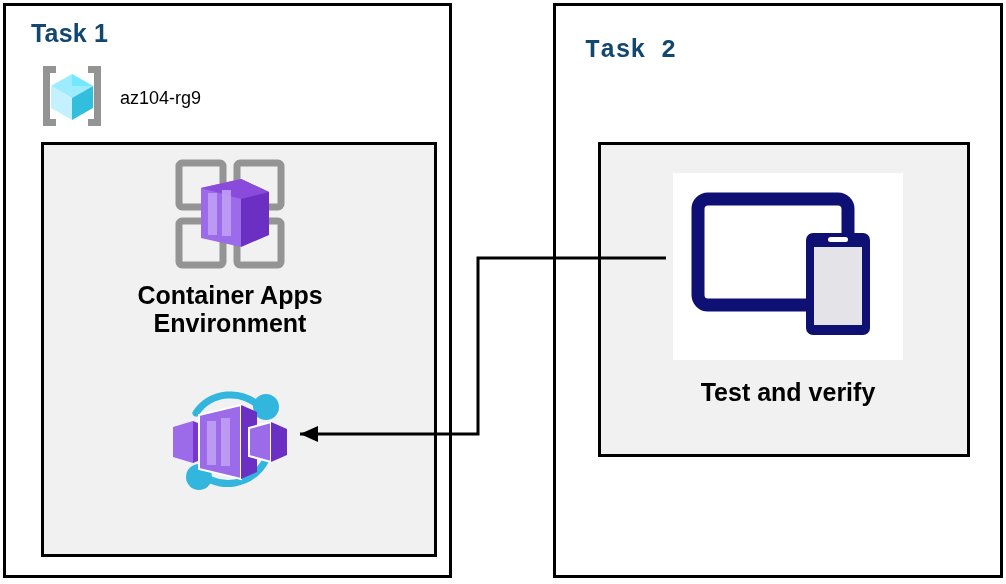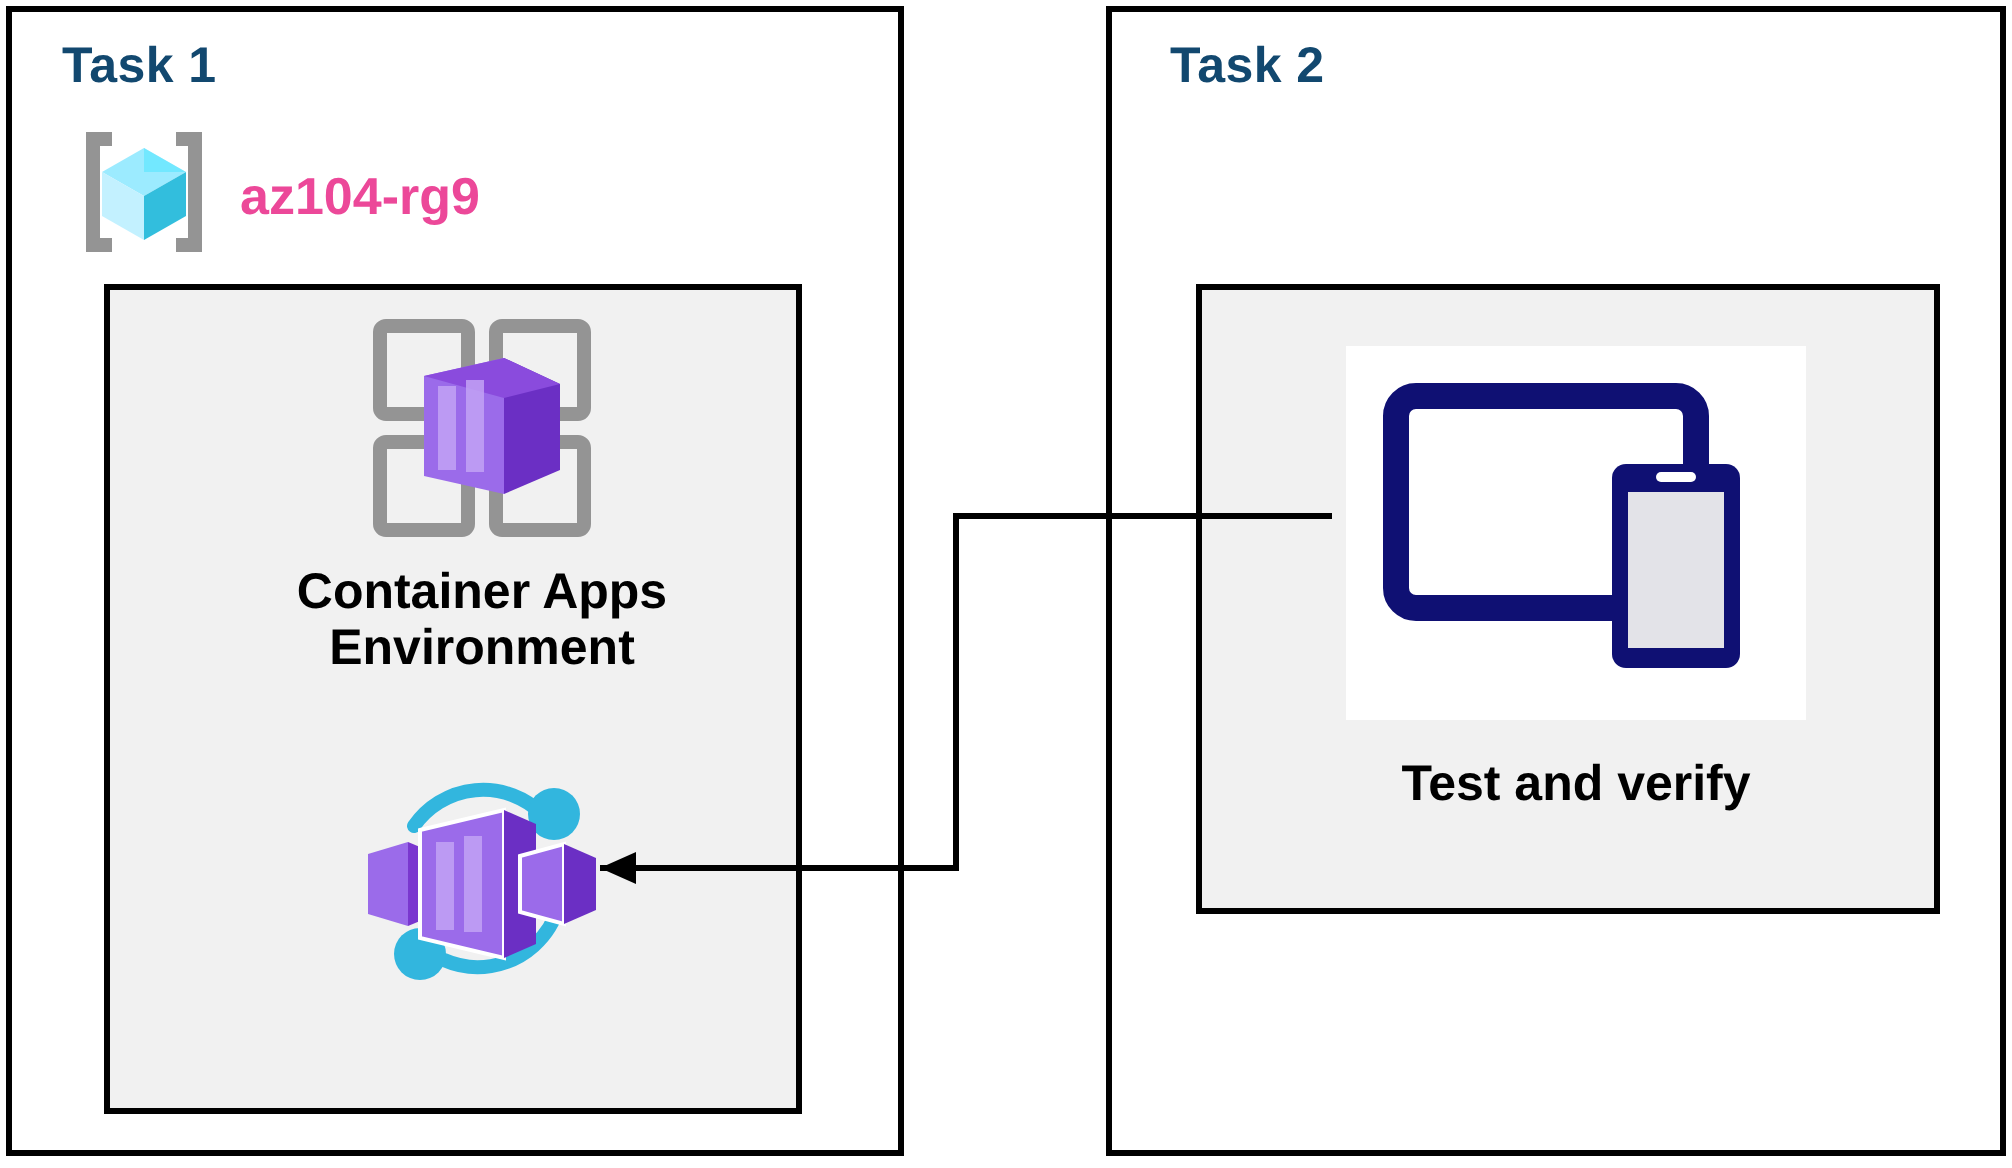--- a/index.html
+++ b/index.html
@@ -24,39 +24,39 @@
 
   .task-title{
     position:absolute;
     font-size:25px;
     font-weight:bold;
     color:#12486F;
     letter-spacing:0.2px;
     white-space:nowrap;
   }
   #task1-title{left:31px; top:19px;}
-  #task2-title{left:585px;top:19px;}
+  #task2-title{left:585px;top:36px;font-family:Liberation Mono, monospace;}
 
   
   #rg-row{
     position:absolute;left:36px;top:60px;
     display:flex;align-items:center;gap:12px;
   }
   #rg-name{
-    font-size:26px;font-weight:bold;color:#ec4899;white-space:nowrap;
+    font-size:18px;font-weight:normal;color:#000000;white-space:nowrap;
   }
 
   
   .inner-box{
     position:absolute;
     background:#f1f1f1;
     border:3px solid #000000;
     box-sizing:border-box;
   }
-  #task1-inner{left:52px; top:142px; width:349px; height:415px;}
+  #task1-inner{left:41px; top:142px; width:396px; height:415px;}
   #task2-inner{left:598px;top:142px; width:372px; height:315px;}
 
   
   .tile{
     position:absolute;
     display:flex;flex-direction:column;align-items:center;
   }
   #cae-tile{left:60px; top:10px; width:252px;}
   #capp-tile{left:60px; top:240px;width:252px;}
 

